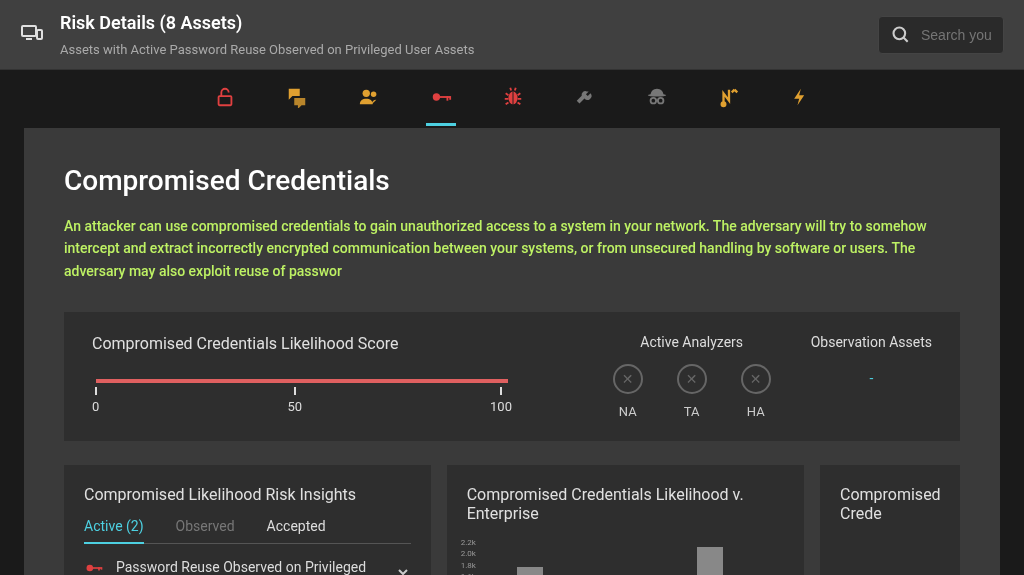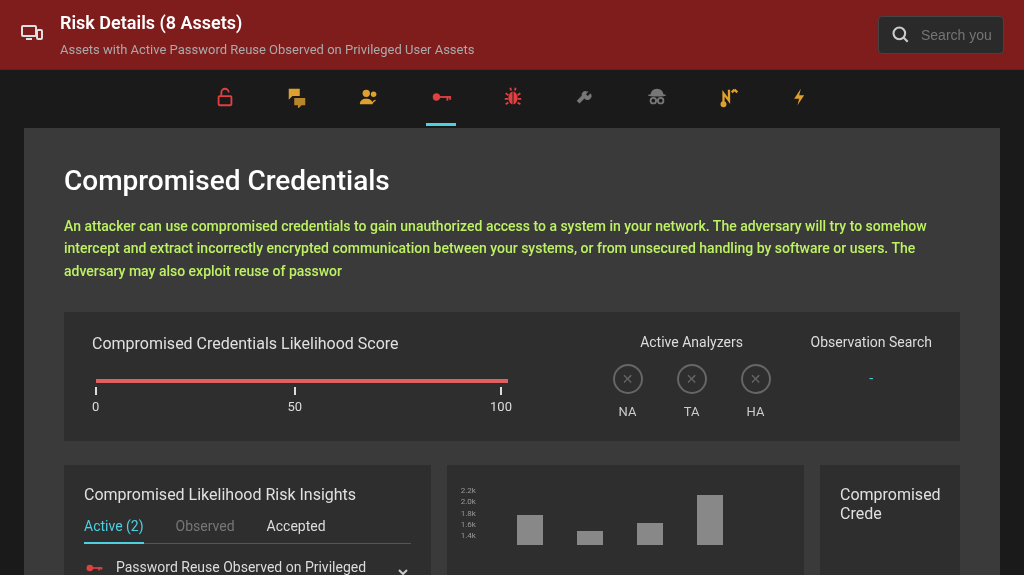--- a/index.html
+++ b/index.html
@@ -8,21 +8,21 @@
       color: #e0e0e0;
       font-family: -apple-system, BlinkMacSystemFont, "Segoe UI", Roboto, sans-serif;
       width: 1024px;
       height: 575px;
       overflow: hidden;
     }
     .header {
       display: flex;
       align-items: center;
       padding: 12px 20px;
-      background: #7f1d1d;
+      background: #404040;
       border-bottom: 1px solid #333;
     }
     .header-icon {
       margin-right: 16px;
       color: #e0e0e0;
     }
     .header-titles { flex: 1; }
     .page-title {
       font-size: 18px;
       font-weight: 600;
@@ -346,21 +346,21 @@
           <div class="analyzer-badge">✕</div>
           <div class="analyzer-label">TA</div>
         </div>
         <div class="analyzer">
           <div class="analyzer-badge">✕</div>
           <div class="analyzer-label">HA</div>
         </div>
       </div>
     </div>
     <div class="obs-period">
-      <div class="obs-title">Observation Search</div>
+      <div class="obs-title">Observation Assets</div>
       <div class="obs-value">-</div>
     </div>
   </div>
 
   <div class="panels">
     <div class="panel panel-1">
       <div class="panel-title">Compromised Likelihood Risk Insights</div>
       <div class="tabs">
         <div class="tab active">Active (2)</div>
         <div class="tab muted">Observed</div>
@@ -379,20 +379,21 @@
         <span class="insight-chevron">
           <svg width="16" height="16" viewBox="0 0 24 24" fill="none" stroke="currentColor" stroke-width="3">
               <path d="M6 9l6 6 6-6"></path>
             </svg>
         </span>
       </div>
 
     </div>
 
     <div class="panel panel-2">
+      <div class="panel-title">Compromised Credentials Likelihood v. Enterprise</div>
       <div class="chart-area">
         <div class="y-labels">
           <div>2.2k</div>
           <div>2.0k</div>
           <div>1.8k</div>
           <div>1.6k</div>
           <div>1.4k</div>
         </div>
         <div class="bar" style="height:30px"></div>
         <div class="bar" style="height:14px"></div>

